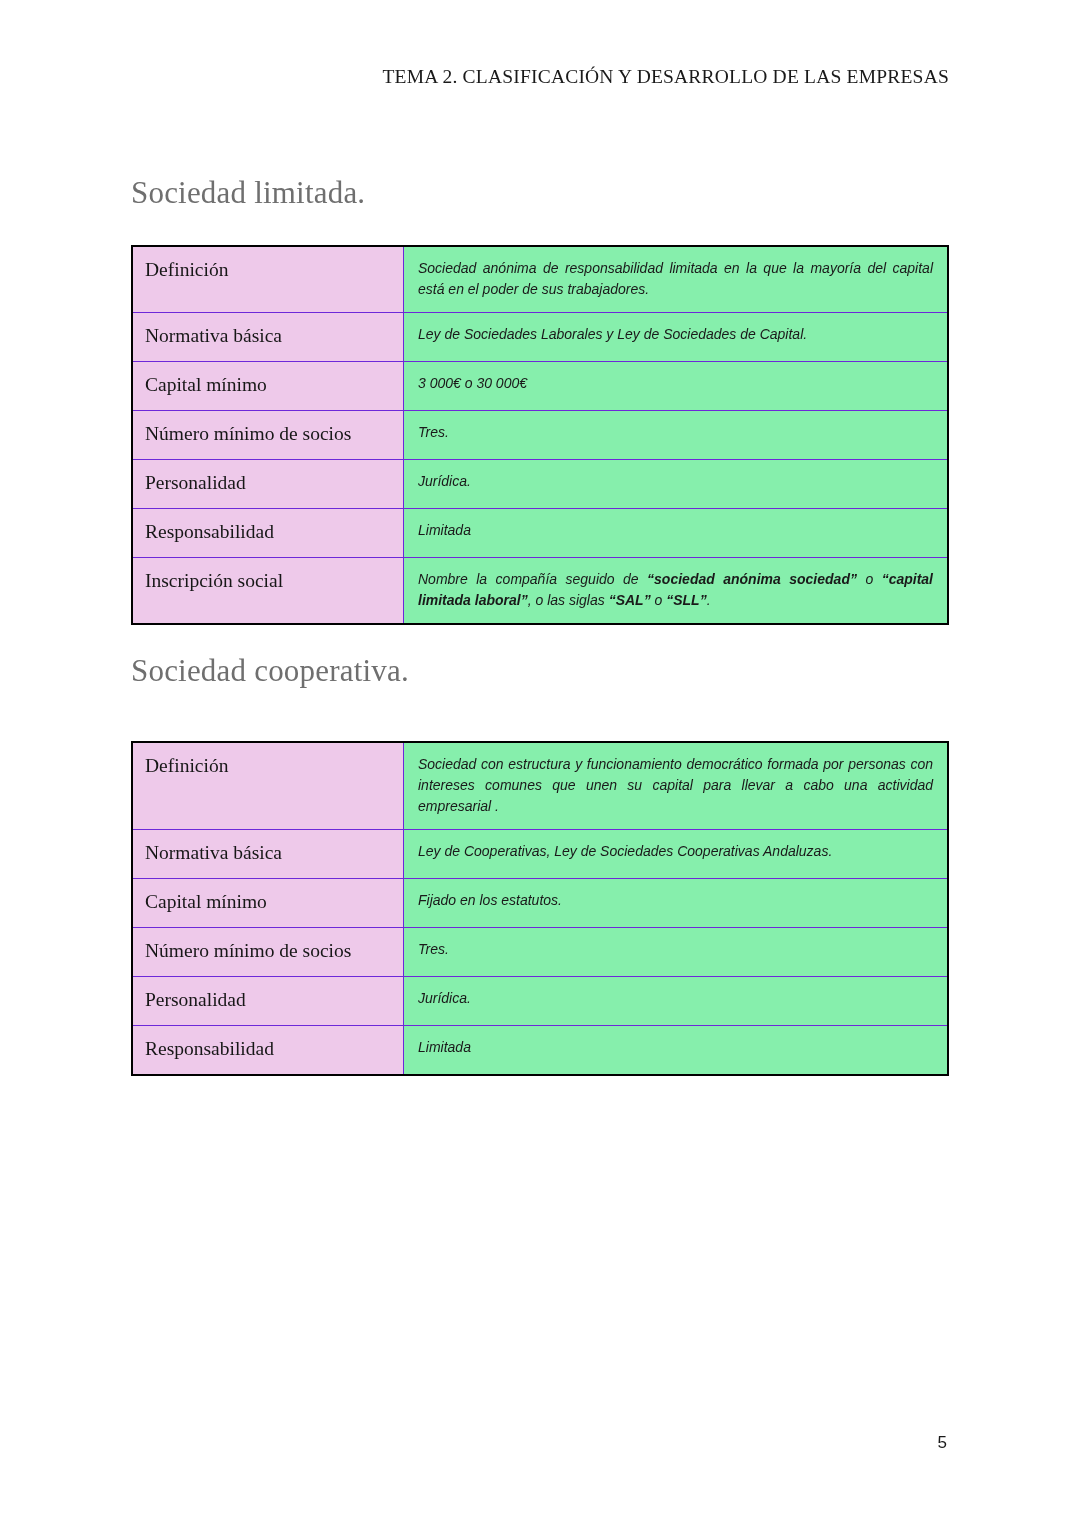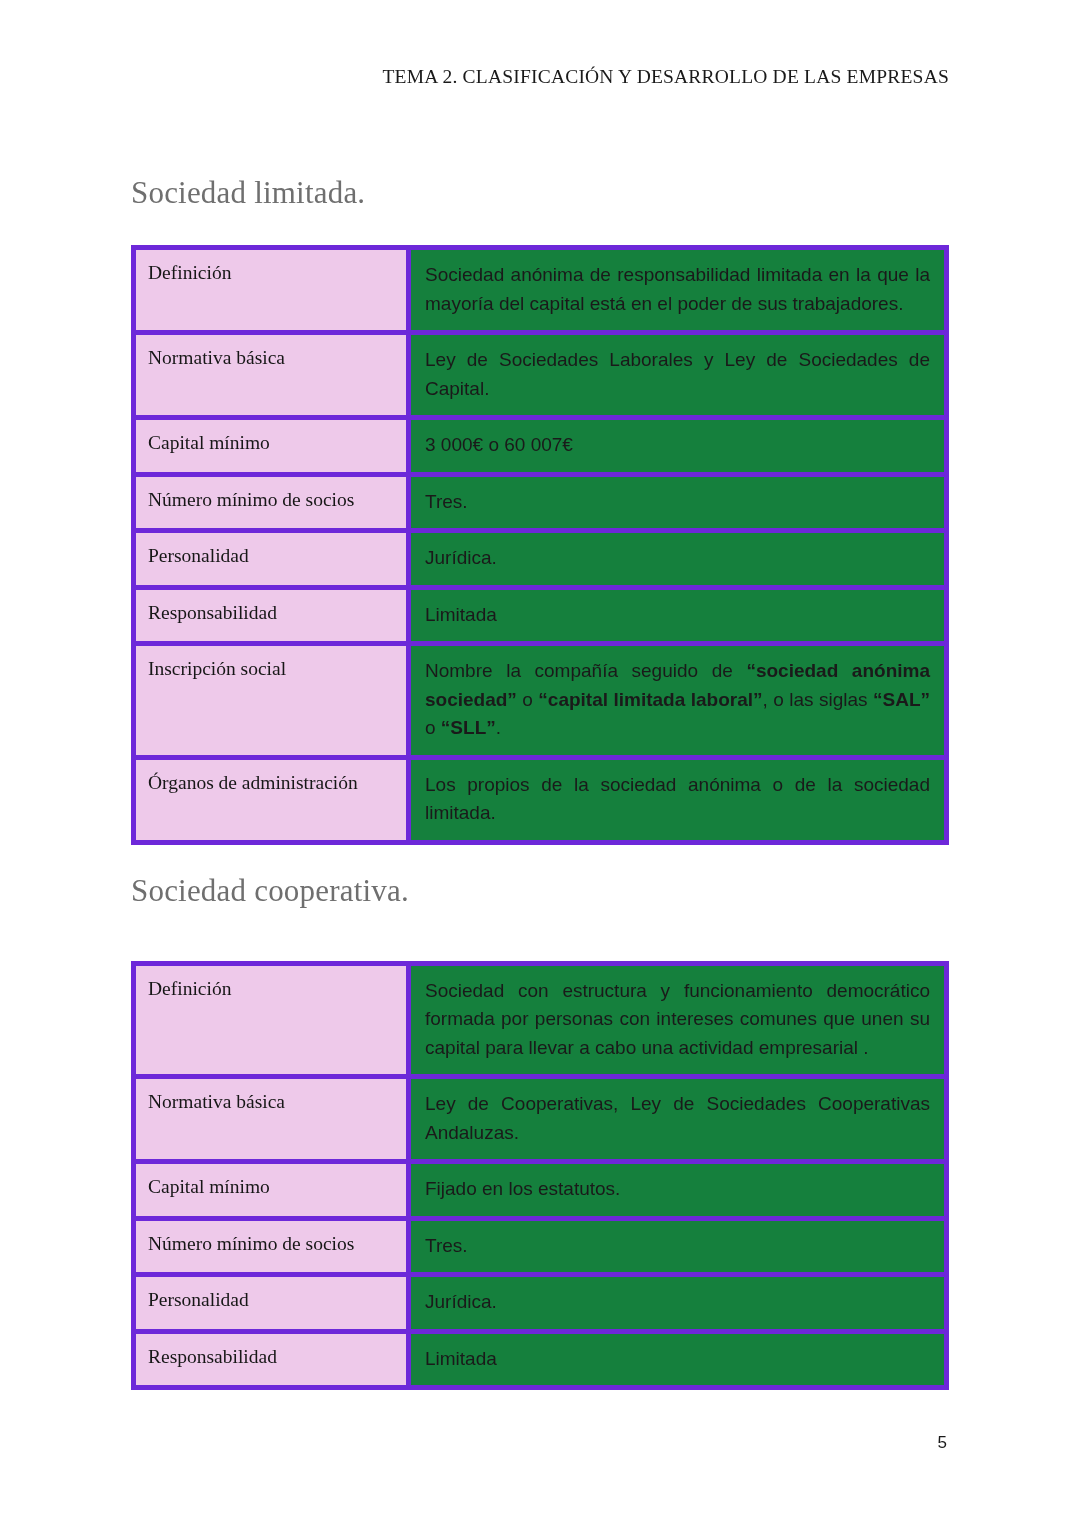--- a/index.html
+++ b/index.html
@@ -49,41 +49,42 @@
     margin-top: 28px;
     margin-bottom: 52px;
   }
   table.spec {
     border-collapse: collapse;
     width: 818px;
     table-layout: fixed;
     border: 2px solid #000000;
   }
   table.spec td {
-    border: 5px solid #6d28d9;
+    border: 1px solid #6d28d9;
     vertical-align: top;
     padding: 11px 12px 12px 12px;
   }
   table.spec td.label {
     width: 246px;
     background: #eec9ea;
     font-family: "Liberation Serif", serif;
     font-size: 19.5px;
     color: #171717;
     line-height: 1.28;
   }
   table.spec td.value {
-    background: #15803d;
+    background: #86efac;
     font-family: "Liberation Sans", sans-serif;
-    font-size: 19px;
+    font-size: 14px;
     color: #1a1a1a;
     line-height: 1.5;
     text-align: justify;
     padding-left: 14px;
     padding-right: 14px;
+    font-style: italic;
   }
   .pad-bottom-row td {
     padding-bottom: 26px;
   }
   .page-number {
     position: absolute;
     right: 133px;
     bottom: 72px;
     font-family: "Liberation Sans", sans-serif;
     font-size: 17px;
@@ -107,41 +108,37 @@
         <tr>
           <td class="label">Definición</td>
           <td class="value">Sociedad anónima de responsabilidad limitada en la que la mayoría del capital está en el poder de sus trabajadores.</td>
         </tr>
         <tr>
           <td class="label">Normativa básica</td>
           <td class="value">Ley de Sociedades Laborales y Ley de Sociedades de Capital.</td>
         </tr>
         <tr>
           <td class="label">Capital mínimo</td>
-          <td class="value">3 000€ o 60 007€</td>
+          <td class="value">3 000€ o 30 000€</td>
         </tr>
         <tr class="pad-bottom-row">
           <td class="label">Número mínimo de socios</td>
           <td class="value">Tres.</td>
         </tr>
         <tr>
           <td class="label">Personalidad</td>
           <td class="value">Jurídica.</td>
         </tr>
         <tr>
           <td class="label">Responsabilidad</td>
           <td class="value">Limitada</td>
         </tr>
         <tr>
           <td class="label">Inscripción social</td>
           <td class="value">Nombre la compañía seguido de <b>“sociedad anónima sociedad”</b> o <b>“capital limitada laboral”</b>, o las siglas <b>“SAL”</b> o <b>“SLL”</b>.</td>
-        </tr>
-        <tr class="pad-bottom-row">
-          <td class="label">Órganos de administración</td>
-          <td class="value">Los propios de la sociedad anónima o de la sociedad limitada.</td>
         </tr>
       </tbody>
     </table>
 
     <h2 class="section-title second">Sociedad cooperativa.</h2>
 
     <table class="spec">
       <tbody>
         <tr>
           <td class="label">Definición</td>

